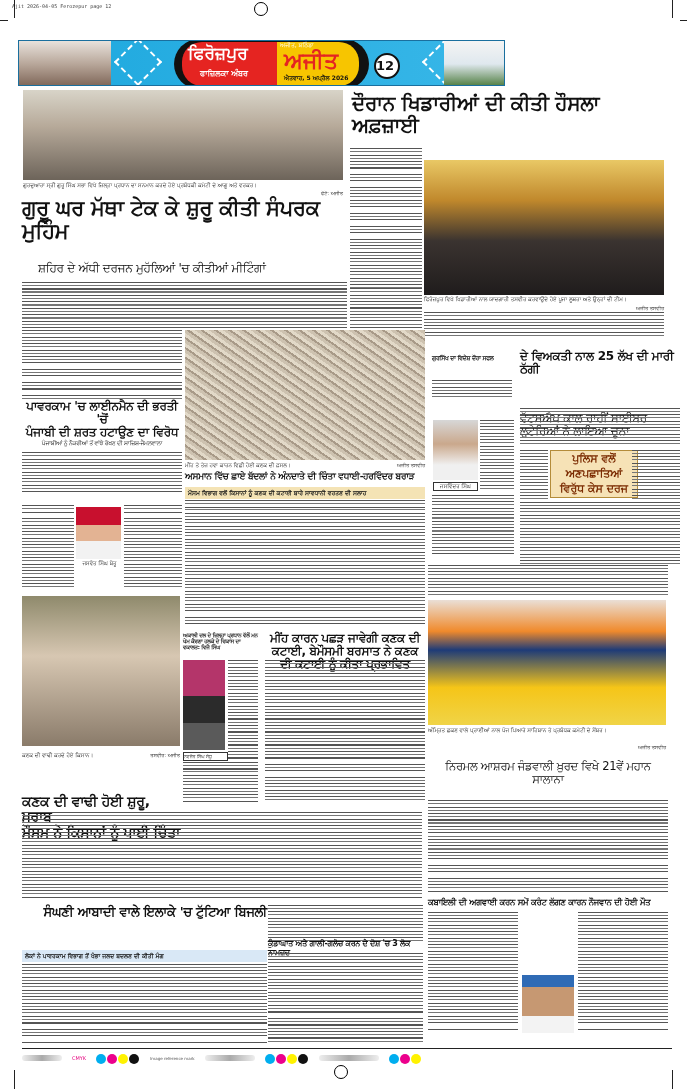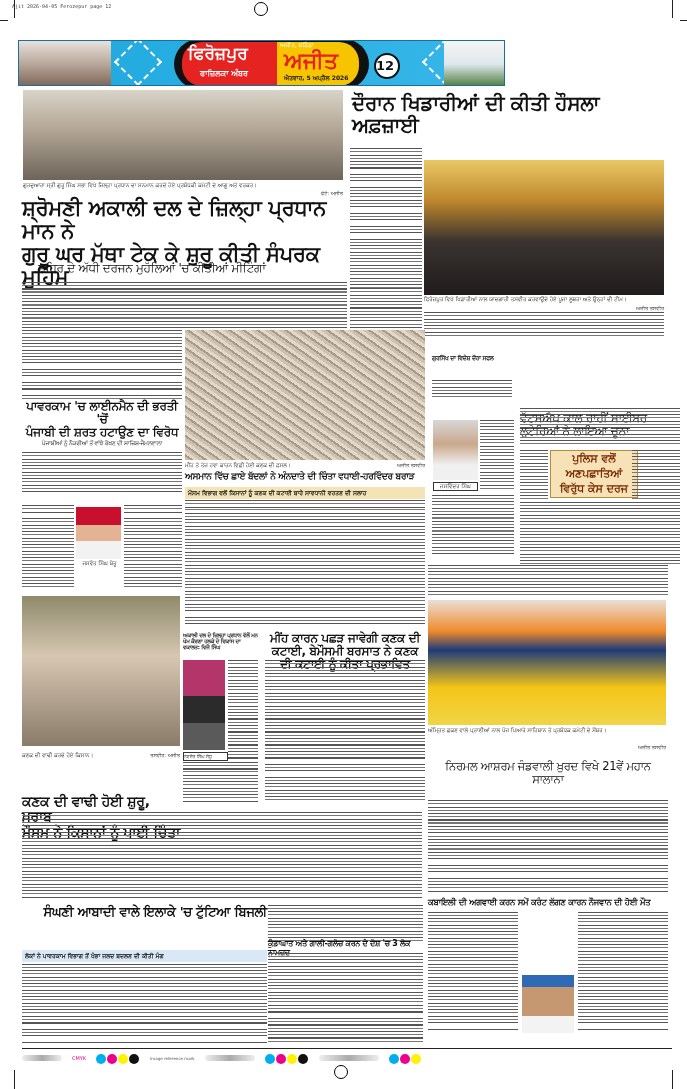--- a/index.html
+++ b/index.html
@@ -76,39 +76,39 @@
   <div>ਦੌਰਾਨ ਖਿਡਾਰੀਆਂ ਦੀ ਕੀਤੀ ਹੌਸਲਾ ਅਫ਼ਜ਼ਾਈ</div>
 </div>
 <div class="abs body-text" style="left:350px;top:148px;width:72px;height:140px"></div>
 <div class="abs pic photo-football" style="left:424px;top:160px;width:240px;height:135px"></div>
 <div class="abs cap" style="left:424px;top:296px;width:240px">ਫਿਰੋਜ਼ਪੁਰ ਵਿਖੇ ਖਿਡਾਰੀਆਂ ਨਾਲ ਯਾਦਗਾਰੀ ਤਸਵੀਰ ਕਰਵਾਉਂਦੇ ਹੋਏ ਪੂਜਾ ਲੂਥਰਾ ਅਤੇ ਉਨ੍ਹਾਂ ਦੀ ਟੀਮ।</div>
 <div class="abs credit" style="left:600px;top:305px;width:64px">ਅਜੀਤ ਤਸਵੀਰ</div>
 <div class="abs body-text" style="left:350px;top:288px;width:72px;height:48px"></div>
 <div class="abs body-text" style="left:424px;top:312px;width:240px;height:26px"></div>
 
 <div class="abs hl" style="left:22px;top:197px;width:325px;font-size:21px">
-  <div>ਸ਼੍ਰੋਮਣੀ ਅਕਾਲੀ ਦਲ ਦੇ ਜ਼ਿਲ੍ਹਾ ਪ੍ਰਧਾਨ ਮਾਨ ਨੇ</div>
   <div>ਗੁਰੂ ਘਰ ਮੱਥਾ ਟੇਕ ਕੇ ਸ਼ੁਰੂ ਕੀਤੀ ਸੰਪਰਕ ਮੁਹਿੰਮ</div>
 </div>
 <div class="abs hl" style="left:38px;top:262px;width:300px;font-size:12px;font-weight:normal">ਸ਼ਹਿਰ ਦੇ ਅੱਧੀ ਦਰਜਨ ਮੁਹੱਲਿਆਂ 'ਚ ਕੀਤੀਆਂ ਮੀਟਿੰਗਾਂ</div>
 <div class="abs body-text" style="left:22px;top:282px;width:325px;height:48px"></div>
 
 <div class="abs pic photo-wheat" style="left:185px;top:330px;width:240px;height:130px"></div>
 <div class="abs cap" style="left:185px;top:462px;width:240px">ਮੀਂਹ ਤੇ ਤੇਜ਼ ਹਵਾ ਕਾਰਨ ਵਿਛੀ ਹੋਈ ਕਣਕ ਦੀ ਫ਼ਸਲ।</div>
 <div class="abs credit" style="left:360px;top:462px;width:65px">ਅਜੀਤ ਤਸਵੀਰ</div>
 <div class="abs body-text" style="left:22px;top:330px;width:160px;height:70px"></div>
 
 <div class="abs hl" style="left:432px;top:355px;width:82px;font-size:6px">ਗੁਰਸਿੱਖ ਦਾ ਵਿਦੇਸ਼ ਦੌਰਾ ਸਫਲ</div>
 <div class="abs body-text" style="left:432px;top:380px;width:80px;height:18px"></div>
 <div class="abs pic portrait" style="left:433px;top:420px;width:45px;height:60px"></div>
 <div class="abs cap box" style="left:433px;top:482px;width:45px;text-align:center">ਜਸਵਿੰਦਰ ਸਿੰਘ</div>
 <div class="abs body-text" style="left:480px;top:420px;width:34px;height:70px"></div>
 <div class="abs body-text" style="left:432px;top:495px;width:82px;height:60px"></div>
 
 <div class="abs hl" style="left:520px;top:350px;width:160px;font-size:12px">
+  <div>ਦੇ ਵਿਅਕਤੀ ਨਾਲ 25 ਲੱਖ ਦੀ ਮਾਰੀ ਠੱਗੀ</div>
 </div>
 <div class="abs hl" style="left:520px;top:412px;width:160px;font-size:12px;font-weight:normal">ਵੱਟਸਐਪ ਕਾਲ ਰਾਹੀਂ ਸਾਈਬਰ ਲੁਟੇਰਿਆਂ ਨੇ ਲਾਇਆ ਚੂਨਾ</div>
 <div class="abs body-text" style="left:520px;top:408px;width:160px;height:38px"></div>
 <div class="abs hl-box" style="left:550px;top:450px;width:88px;height:48px">
   <div>ਪੁਲਿਸ ਵਲੋਂ</div>
   <div>ਅਣਪਛਾਤਿਆਂ</div>
   <div>ਵਿਰੁੱਧ ਕੇਸ ਦਰਜ</div>
 </div>
 <div class="abs body-text" style="left:520px;top:450px;width:28px;height:50px"></div>
 <div class="abs body-text" style="left:632px;top:450px;width:48px;height:50px"></div>

